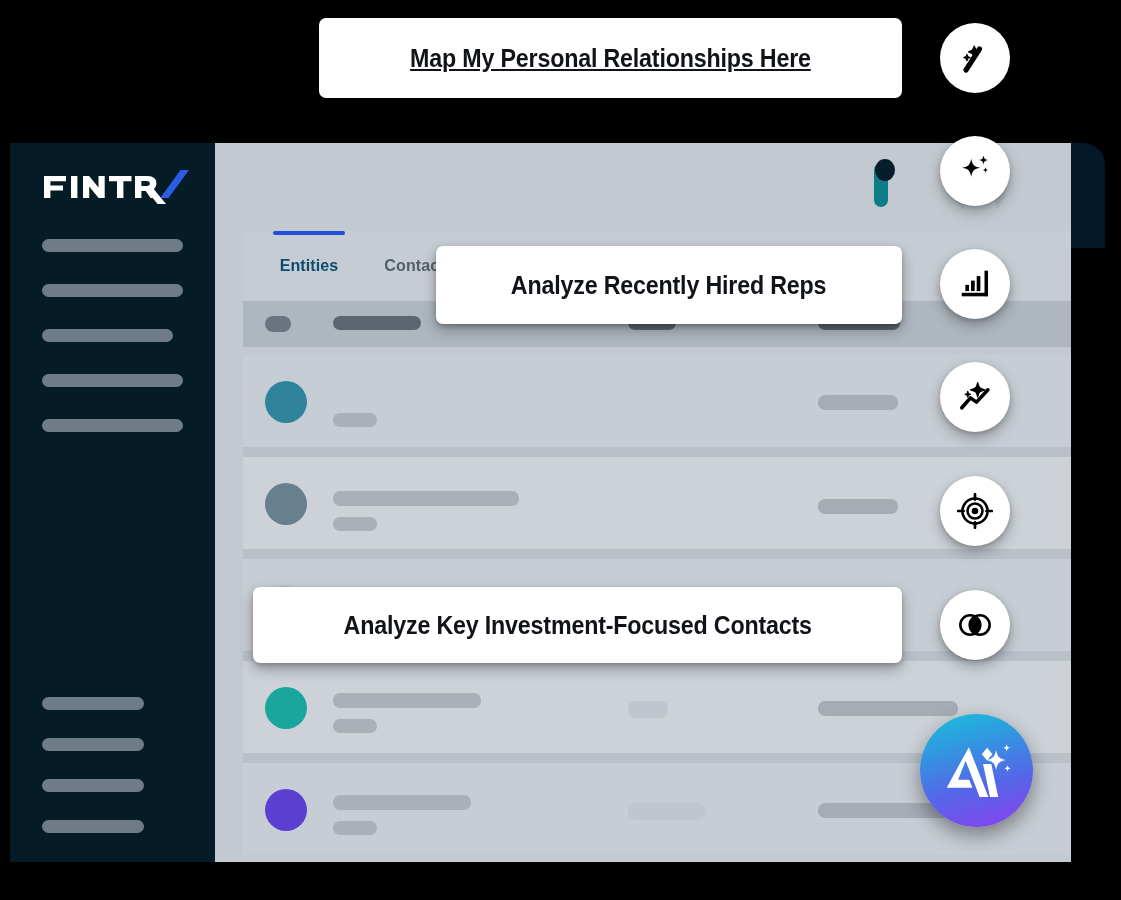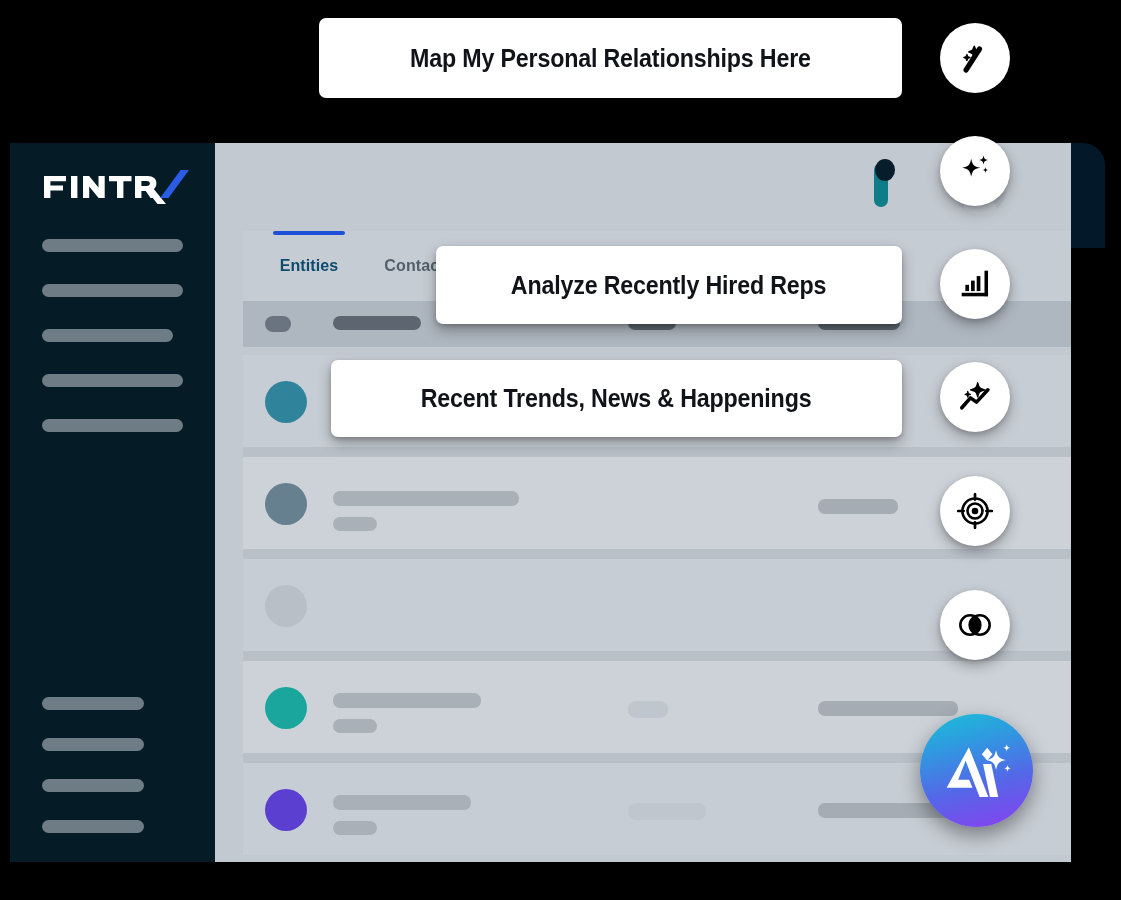--- a/index.html
+++ b/index.html
@@ -290,21 +290,21 @@
       <div class="row" style="top:620px;height:92px;">
         <div class="rw-avatar" style="top:26px;background:#5b3fd1;"></div>
         <div class="rw-line" style="left:90px;top:32px;width:138px;"></div>
         <div class="rw-line sm" style="left:90px;top:58px;"></div>
         <div class="rw-line mid" style="left:385px;top:40px;width:78px;"></div>
         <div class="rw-line dark" style="left:575px;top:40px;width:140px;"></div>
       </div>
     </section>
   </div>
 
-  <div class="promptcard" style="left:319px;top:18px;width:583px;height:80px;font-size:25px;">
+  <div class="promptcard" style="left:319px;top:18px;width:583px;height:80px;font-size:25px;text-decoration:underline;">
     <span>Map My Personal Relationships Here</span>
   </div>
   <div class="iconbubble" style="left:940px;top:23px;">
     <span>
       <svg width="36" height="36" viewBox="0 0 24 24" fill="none" stroke="#000" stroke-width="2.1" stroke-linecap="round" stroke-linejoin="round">
         <path d="M15 6 L6 20" stroke-width="3.4"></path>
         <path d="M11.5 4.2 l1.1 2.6 2.6 1.1 -2.6 1.1 -1.1 2.6 -1.1 -2.6 -2.6 -1.1 2.6 -1.1 z" fill="#000" stroke-width="1"></path>
         <path d="M6.6 9.6 l0.6 1.5 1.5 0.6 -1.5 0.6 -0.6 1.5 -0.6 -1.5 -1.5 -0.6 1.5 -0.6 z" fill="#000" stroke-width="0.8"></path>
       </svg>
     </span>
@@ -328,23 +328,20 @@
       <svg width="34" height="34" viewBox="0 0 24 24" fill="#000">
         <rect x="2.6" y="18.2" width="18.6" height="2.5"></rect>
         <rect x="18.7" y="2.6" width="2.5" height="18"></rect>
         <rect x="5.2" y="12.6" width="2.6" height="4.4"></rect>
         <rect x="9.2" y="9.6" width="2.6" height="7.4"></rect>
         <rect x="13.2" y="6.4" width="2.6" height="10.6"></rect>
       </svg>
     </span>
   </div>
 
-  <div class="promptcard" style="left:331px;top:360px;width:571px;height:77px;font-size:25px;">
-    <span>Recent Trends, News &amp; Happenings</span>
-  </div>
   <div class="iconbubble" style="left:940px;top:362px;">
     <span>
       <svg width="36" height="36" viewBox="0 0 24 24" fill="none" stroke="#000" stroke-width="2.4" stroke-linecap="round" stroke-linejoin="round">
         <path d="M3.2 19.2 L9 12.6 L13 15.4 L20.6 7.2"></path>
         <path d="M13.8 2.4 c0.8 3.4 1.4 4 4.8 4.8 -3.4 0.8 -4 1.4 -4.8 4.8 -0.8 -3.4 -1.4 -4 -4.8 -4.8 3.4 -0.8 4 -1.4 4.8 -4.8 z" fill="#000" stroke-width="0.8"></path>
         <path d="M7.2 8.2 l0.55 1.5 1.5 0.55 -1.5 0.55 -0.55 1.5 -0.55 -1.5 -1.5 -0.55 1.5 -0.55 z" fill="#000" stroke-width="0.6"></path>
       </svg>
     </span>
   </div>
 
@@ -352,20 +349,23 @@
     <span>
       <svg width="36" height="36" viewBox="0 0 24 24" fill="none" stroke="#000" stroke-width="1.7">
         <circle cx="12" cy="12" r="8.4"></circle>
         <circle cx="12" cy="12" r="5"></circle>
         <circle cx="12" cy="12" r="2.2" fill="#000" stroke="none"></circle>
         <path d="M12 0.8 V4.4 M12 19.6 V23.2 M0.8 12 H4.4 M19.6 12 H23.2" stroke-width="1.8" stroke-linecap="round"></path>
       </svg>
     </span>
   </div>
 
+  <div class="promptcard" style="left:253px;top:587px;width:649px;height:76px;font-size:25px;">
+    <span>Analyze Key Investment-Focused Contacts</span>
+  </div>
   <div class="iconbubble" style="left:940px;top:590px;">
     <span>
       <svg width="38" height="38" viewBox="0 0 28 24" fill="none" stroke="#000" stroke-width="1.9">
         <circle cx="10.4" cy="12" r="7.2"></circle>
         <circle cx="17.6" cy="12" r="7.2"></circle>
         <path d="M14 5.2 a7.2 7.2 0 0 1 0 13.6 a7.2 7.2 0 0 1 0 -13.6 z" fill="#000" stroke="none"></path>
       </svg>
     </span>
   </div>
 

